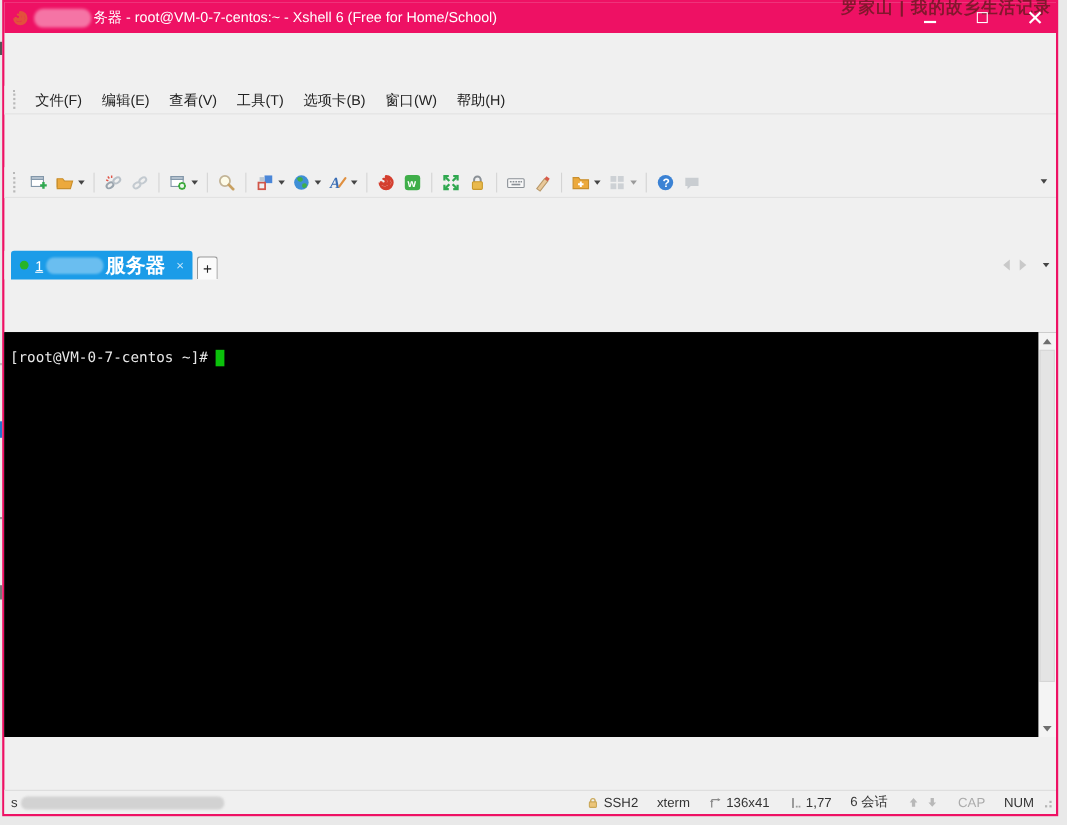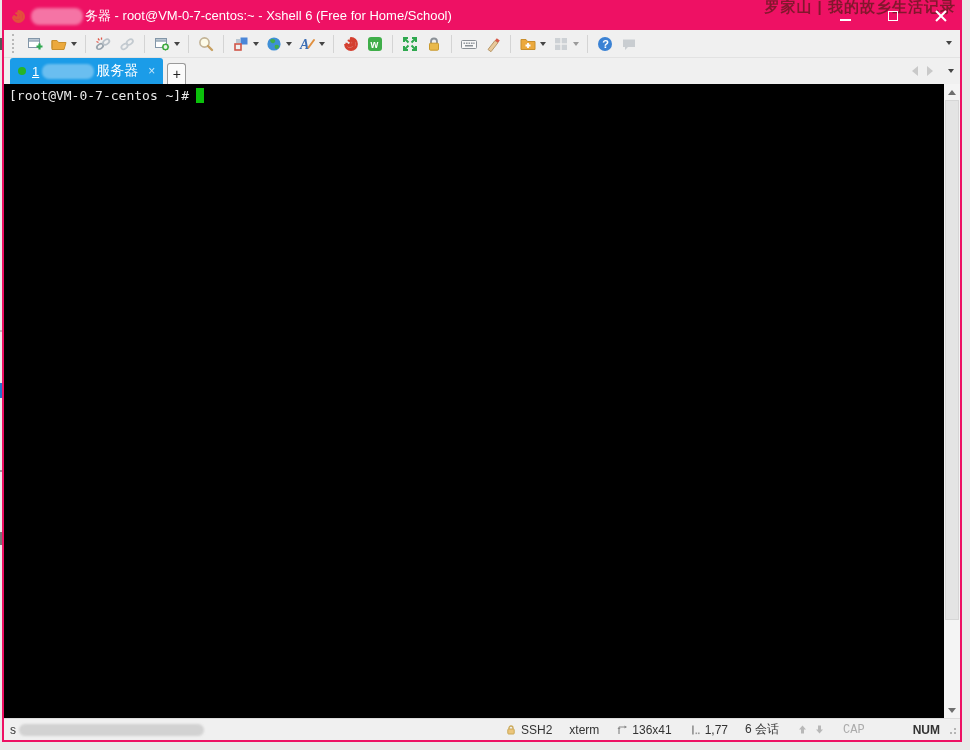--- a/index.html
+++ b/index.html
@@ -4,21 +4,21 @@
 <style>
   * { margin:0; padding:0; box-sizing:border-box; }
   html,body { width:970px; height:750px; overflow:hidden; }
   body { background:#e9e9e9; font-family:"Liberation Sans", sans-serif; position:relative; }
 
   
   .bg-artifact { position:absolute; }
 
   
   .xwin { position:absolute; left:2px; top:0; width:960px; height:742px;
-          border:2px solid #ee1164; background:#f0f0f0; display:flex; flex-direction:column; }
+          border:2px solid #ee1164; background:#f0f0f0; display:flex; flex-direction:column;gap:48px; }
 
   
   .titlebar { height:28px; background:#ee1164; display:flex; align-items:center; padding:0 6px; position:relative; flex:0 0 auto; }
   .titlebar .logo { width:17px; height:17px; margin-right:4px; flex:0 0 auto; }
   .redact-title { width:52px; height:17px; border-radius:8px; background:rgba(255,255,255,0.42); filter:blur(1.5px); margin-right:2px; }
   .title-text { color:#fff; font-size:13px; white-space:nowrap; }
   .win-controls { position:absolute; right:8px; top:0; height:28px; display:flex; align-items:center; gap:26px; }
   .win-btn { width:22px; height:22px; display:flex; align-items:center; justify-content:center; cursor:default; }
   .min-glyph { width:11px; height:0; border-bottom:2px solid #fff; margin-top:8px; }
   .max-glyph { width:10px; height:10px; border:1.6px solid #fff; }
@@ -41,47 +41,47 @@
   .caret { width:0; height:0; border-left:3.5px solid transparent; border-right:3.5px solid transparent; border-top:4px solid #444; margin-left:3px; }
   .tsep { width:1px; height:18px; background:#d4d4d4; margin:0 5px; }
   .toolbar-overflow { position:absolute; right:8px; top:11px; }
 
   
   .tabbar { height:26px; background:#f0f0f0; display:flex; align-items:flex-end; padding-left:6px; flex:0 0 auto; position:relative; }
   .tab { height:26px; min-width:140px; background:#1b9ce8; border-radius:3px 3px 0 0; display:flex; align-items:center; padding:0 8px; color:#fff; }
   .tab .session-dot { width:8px; height:8px; border-radius:50%; background:#27b427; margin-right:6px; }
   .tab .tab-num { font-size:13px; text-decoration:underline; margin-right:3px; }
   .redact-tab { width:52px; height:15px; border-radius:7px; background:rgba(255,255,255,0.35); filter:blur(1.2px); margin-right:2px; }
-  .tab .tab-label { font-size:14px; }
+  .tab .tab-label { font-size:18px;font-weight:bold; }
   .tab .tab-close { margin-left:10px; color:rgba(255,255,255,0.75); font-size:12px; line-height:1; cursor:default; }
   .newtab { width:19px; height:21px; margin-left:4px; background:#fbfbfb; border:1px solid #9a9a9a; border-bottom:none;
             border-radius:3px 3px 0 0; display:flex; align-items:center; justify-content:center; font-size:14px; color:#222; }
   .tabnav { position:absolute; right:6px; top:0; height:26px; display:flex; align-items:center; gap:9px; }
   .tri-l { width:0;height:0;border-top:5px solid transparent;border-bottom:5px solid transparent;border-right:6px solid #c9c9c9; }
   .tri-r { width:0;height:0;border-top:5px solid transparent;border-bottom:5px solid transparent;border-left:6px solid #c9c9c9; }
 
   
   .term-row { flex:1 1 auto; display:flex; background:#000; min-height:0; }
-  .terminal { flex:1 1 auto; background:#000; padding:4px 0 0 5px; font-family:"DejaVu Sans Mono", monospace;
+  .terminal { flex:1 1 auto; background:#000; padding:16px 0 0 5px; font-family:"DejaVu Sans Mono", monospace;
               font-size:13px; color:#e8e8e8; white-space:pre; }
   .cursor { display:inline-block; width:8px; height:15px; background:#0bc10b; margin-left:7px; vertical-align:text-bottom; }
   .vscroll { flex:0 0 16px; background:#f4f4f4; display:flex; flex-direction:column; }
   .sbtn { height:16px; display:flex; align-items:center; justify-content:center; }
   .sarr-up { width:0;height:0;border-left:4px solid transparent;border-right:4px solid transparent;border-bottom:5px solid #6f6f6f; }
   .sarr-dn { width:0;height:0;border-left:4px solid transparent;border-right:4px solid transparent;border-top:5px solid #6f6f6f; }
   .sthumb { flex:0 0 auto; height:82%; margin:0 1px; background:#e4e4e4; border:1px solid #d6d6d6; }
   .strack { flex:1 1 auto; }
 
   
   .statusbar { height:22px; background:#f0f0f0; border-top:1px solid #dcdcdc; display:flex; align-items:center;
                padding:0 6px; font-size:12px; color:#333; flex:0 0 auto; }
   .redact-status { width:185px; height:12px; border-radius:6px; background:#d2d2d2; filter:blur(1px); margin-left:3px; }
   .status-right { margin-left:auto; display:flex; align-items:center; gap:17px; padding-right:14px; }
   .sitem { display:flex; align-items:center; gap:4px; white-space:nowrap; }
-  .dim { color:#ababab;font-family:Liberation Mono, monospace; }
+  .dim { color:#ababab; }
   .resize-grip { position:absolute; right:4px; bottom:6px; width:9px; height:9px; }
   .resize-grip i { position:absolute; width:2px; height:2px; background:#b5b5b5; }
 </style>
 </head>
 <body>
 
 <div class="bg-artifact" style="left:0;top:38px;width:2px;height:12px;background:#555;"></div>
 <div class="bg-artifact" style="left:0;top:330px;width:2px;height:2px;background:#bbb;"></div>
 <div class="bg-artifact" style="left:0;top:383px;width:2px;height:15px;background:#2277cc;"></div>
 <div class="bg-artifact" style="left:0;top:470px;width:2px;height:2px;background:#999;"></div>
@@ -102,20 +102,30 @@
         </div>
       <div class="win-btn">
           <span class="max-glyph"></span>
         </div>
       <div class="win-btn">
           <span class="close-glyph"></span>
         </div>
     </div>
   </div>
 
+  <div class="menubar">
+    <span class="grip"></span>
+    <span class="menu-item">文件(F)</span>
+    <span class="menu-item">编辑(E)</span>
+    <span class="menu-item">查看(V)</span>
+    <span class="menu-item">工具(T)</span>
+    <span class="menu-item">选项卡(B)</span>
+    <span class="menu-item">窗口(W)</span>
+    <span class="menu-item">帮助(H)</span>
+  </div>
 
   <div class="toolbar">
     <span class="grip"></span>
 
     <span class="tbtn">
       <svg width="18" height="18" viewBox="0 0 18 18">
         <rect x="2.5" y="3.5" width="11" height="9" fill="#fff" stroke="#8296a8"></rect>
         <rect x="2.5" y="3.5" width="11" height="2.6" fill="#b9c6d2" stroke="#8296a8"></rect>
         <path d="M13.5 8.5 v6 M10.5 11.5 h6" stroke="#2fa84f" stroke-width="2.2"></path>
       </svg>
@@ -348,21 +358,21 @@
         </span>
       <span class="sitem">
         <svg width="13" height="13" viewBox="0 0 13 13">
           <path d="M3 6.5 L6.5 2.5 L10 6.5 H8 v4 H5 v-4 z" fill="#b8b8b8"></path>
         </svg>
         <svg width="13" height="13" viewBox="0 0 13 13">
           <path d="M3 6.5 L6.5 10.5 L10 6.5 H8 v-4 H5 v4 z" fill="#b8b8b8"></path>
         </svg>
       </span>
       <span class="sitem dim">CAP</span>
-      <span class="sitem" style="font-weight:bold;margin-left:31px;">NUM</span>
+      <span class="sitem" style="font-weight:normal;">NUM</span>
     </div>
 
     <span class="resize-grip">
       <i style="right:0;bottom:0;"></i>
         <i style="right:4px;bottom:0;"></i>
         <i style="right:0;bottom:4px;"></i>
     </span>
   </div>
 
 </div>

